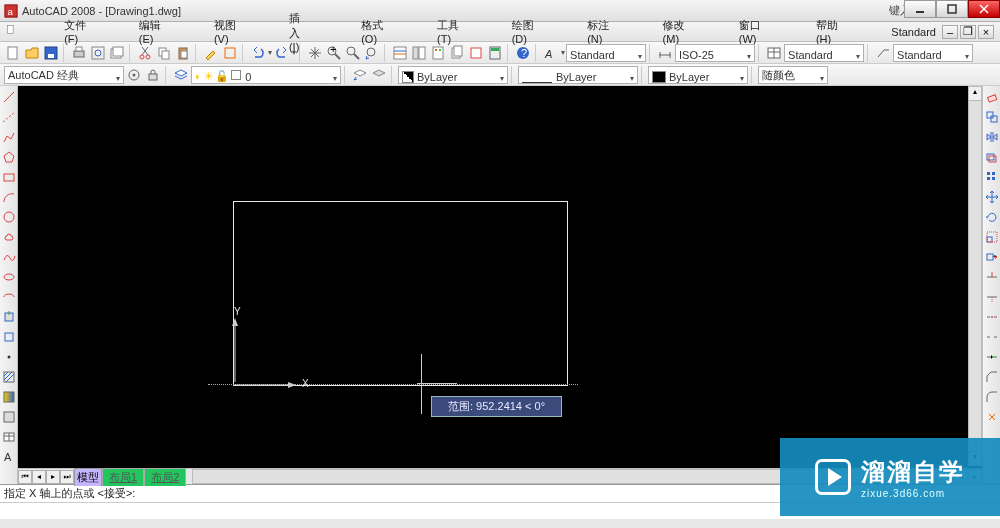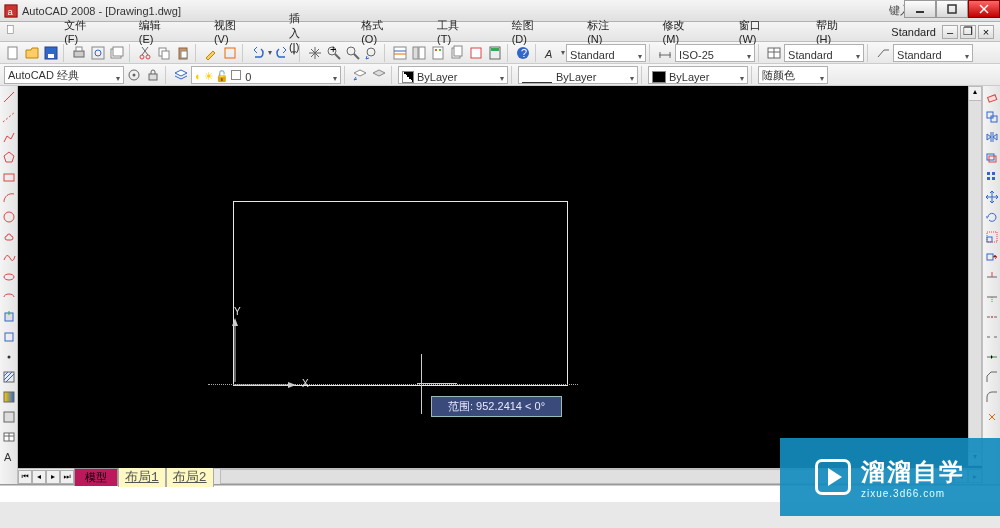--- a/index.html
+++ b/index.html
@@ -53,22 +53,22 @@
 .canvas .ucs-x { position:absolute; left:284px; top:292px; color:#e0e0e0; font-size:10px;}
 .canvas .ucs-arrow-x { position:absolute; left:216px; top:295px; width:70px; height:8px;}
 .canvas .dotted-line { position:absolute; left:190px; top:298px; width:370px; height:1px; border-top:1px dotted #aaa;}
 .canvas .crosshair-v { position:absolute; left:403px; top:268px; width:1px; height:60px; background:#ccc;}
 .canvas .crosshair-h { position:absolute; left:399px; top:297px; width:40px; height:1px; background:#ccc;}
 .canvas .tooltip { position:absolute; left:413px; top:310px; background:#3a4a7a; border:1px solid #9bb; padding:2px 16px; color:#e8e8ff; font-size:11px;}
 
 .hscroll-row { height:16px; display:flex; background:#e8e8e8; border-top:1px solid #c0c0c0;}
 .hscroll-row .tab-btns { display:flex; align-items:center; background:#e8e8e8;}
 .tab-arrow { width:14px; height:14px; border:1px solid #b0b0b0; background:#f0f0f0; display:flex; align-items:center; justify-content:center; font-size:8px;}
-.model-tab { padding:1px 10px; background:#be185d; border:1px solid #999; border-bottom:none; font-size:11px;}
-.layout-tab { padding:1px 6px; background:#fef9c3; border:1px solid #aaa; border-bottom:none; font-size:13px; color:#555; text-decoration:underline;font-family:Liberation Mono, monospace;}
+.model-tab { padding:1px 2px; background:#c4b5fd; border:1px solid #999; border-bottom:none; font-size:11px;}
+.layout-tab { padding:1px 6px; background:#22c55e; border:1px solid #aaa; border-bottom:none; font-size:11px; color:#555; text-decoration:underline;}
 .hscroll-row .scroll-track { flex:1; background:#e0e0e0; border:1px solid #bbb; margin-left:6px;}
 .hscroll-row .scroll-end { width:14px; height:14px; border:1px solid #b0b0b0; background:#f0f0f0; display:flex; align-items:center; justify-content:center; font-size:8px;}
 
 .vscroll { position:absolute; right:18px; top:86px; width:14px; height:380px; background:#e0e0e0; border:1px solid #bbb;}
 .vscroll .end { height:14px; background:#f0f0f0; border-bottom:1px solid #bbb; text-align:center; font-size:8px;}
 .vscroll .end.bot { position:absolute; bottom:0; width:100%; border-top:1px solid #bbb; border-bottom:none;}
 
 
 .cmd-area { background:#fff; border-top:1px solid #999; font-family: SimSun, monospace; font-size:12px;}
 .cmd-line { padding:1px 4px; color:#222; white-space:nowrap; overflow:hidden;}
@@ -661,20 +661,21 @@
       </div>
   </div>
 </div>
 
 <div class="vscroll">
   <div class="end">▴</div>
   <div class="end bot">▾</div>
 </div>
 
 <div class="cmd-area">
+  <div class="cmd-line">指定 X 轴上的点或 &lt;接受&gt;:</div>
   <div class="cmd-input-row">
     <input class="cmd-input" style="">
   </div>
 </div>
 
 <div class="watermark">
   <div class="play"></div>
   <div class="txt-col">
     <div class="cn">溜溜自学</div>
     <div class="en">zixue.3d66.com</div>

